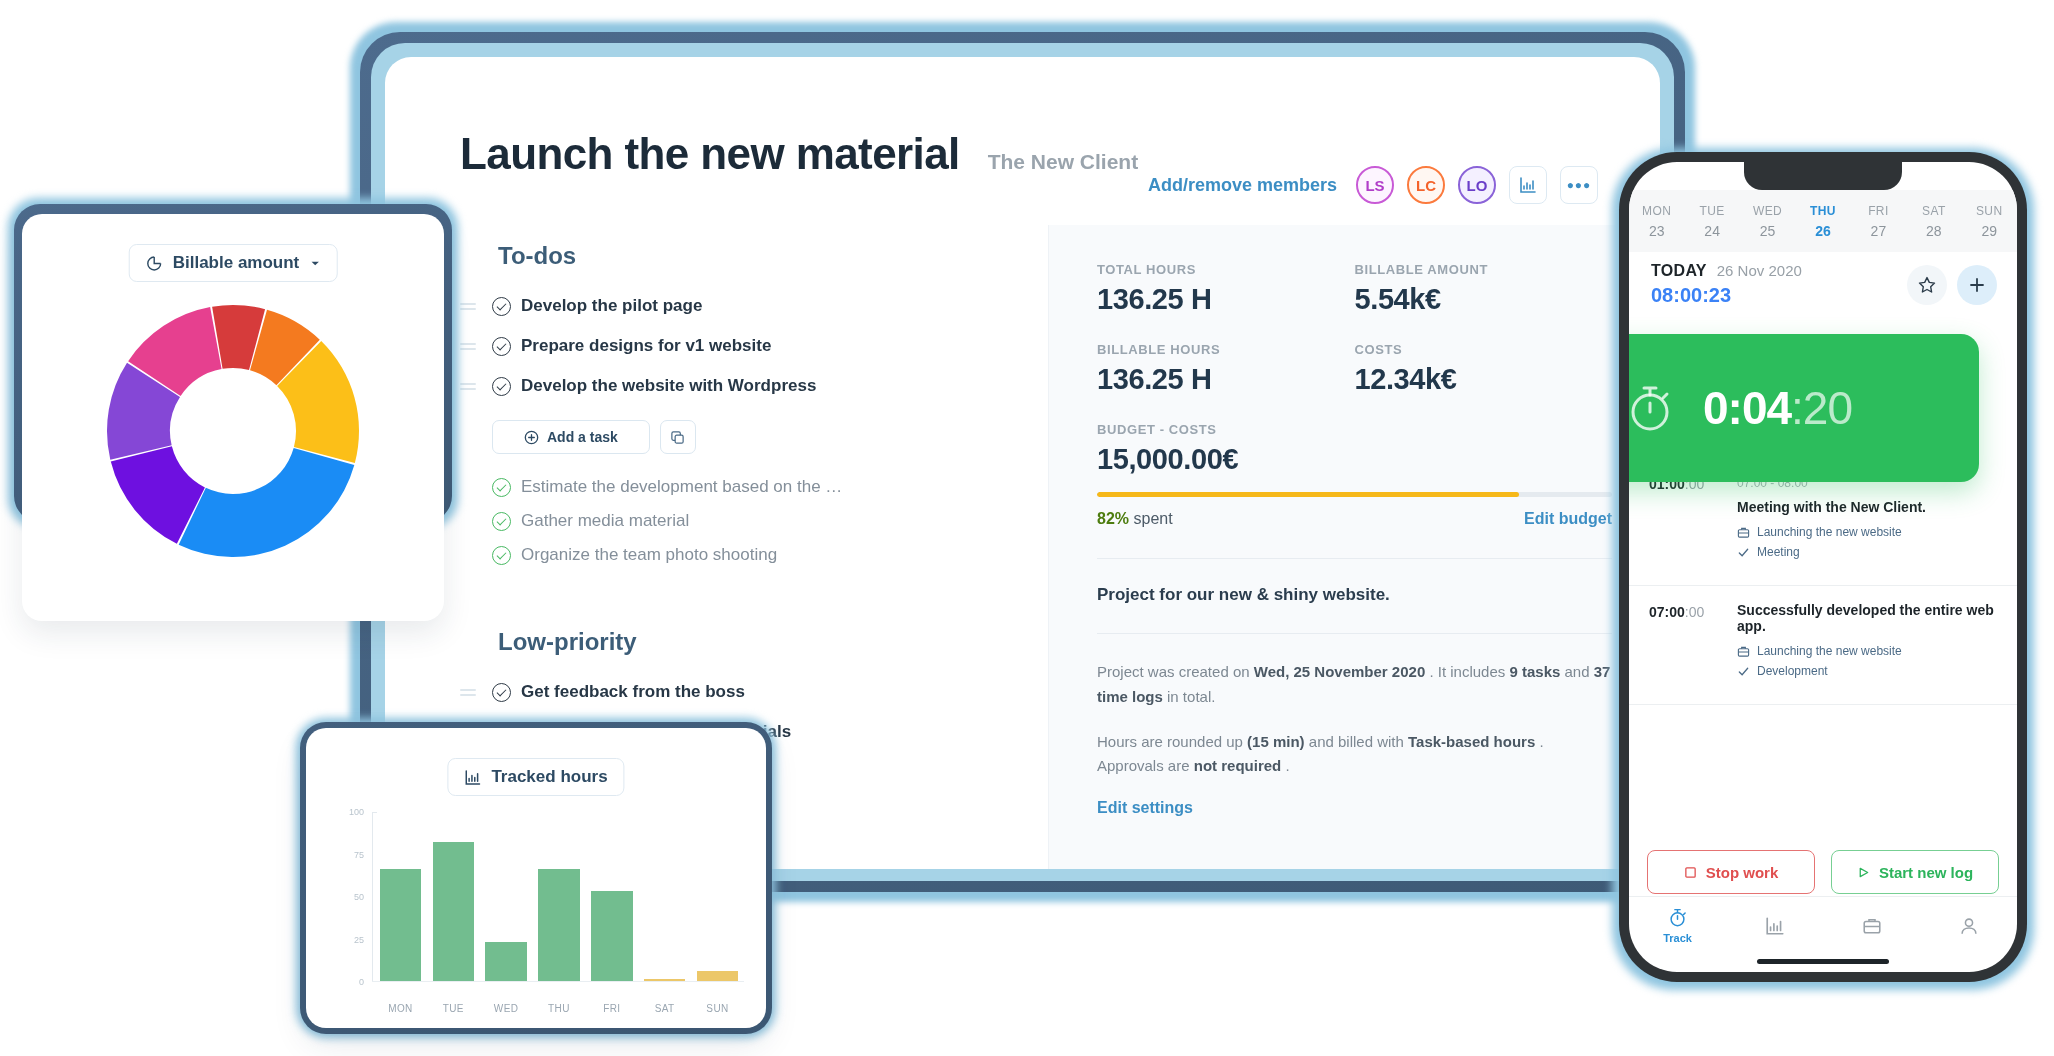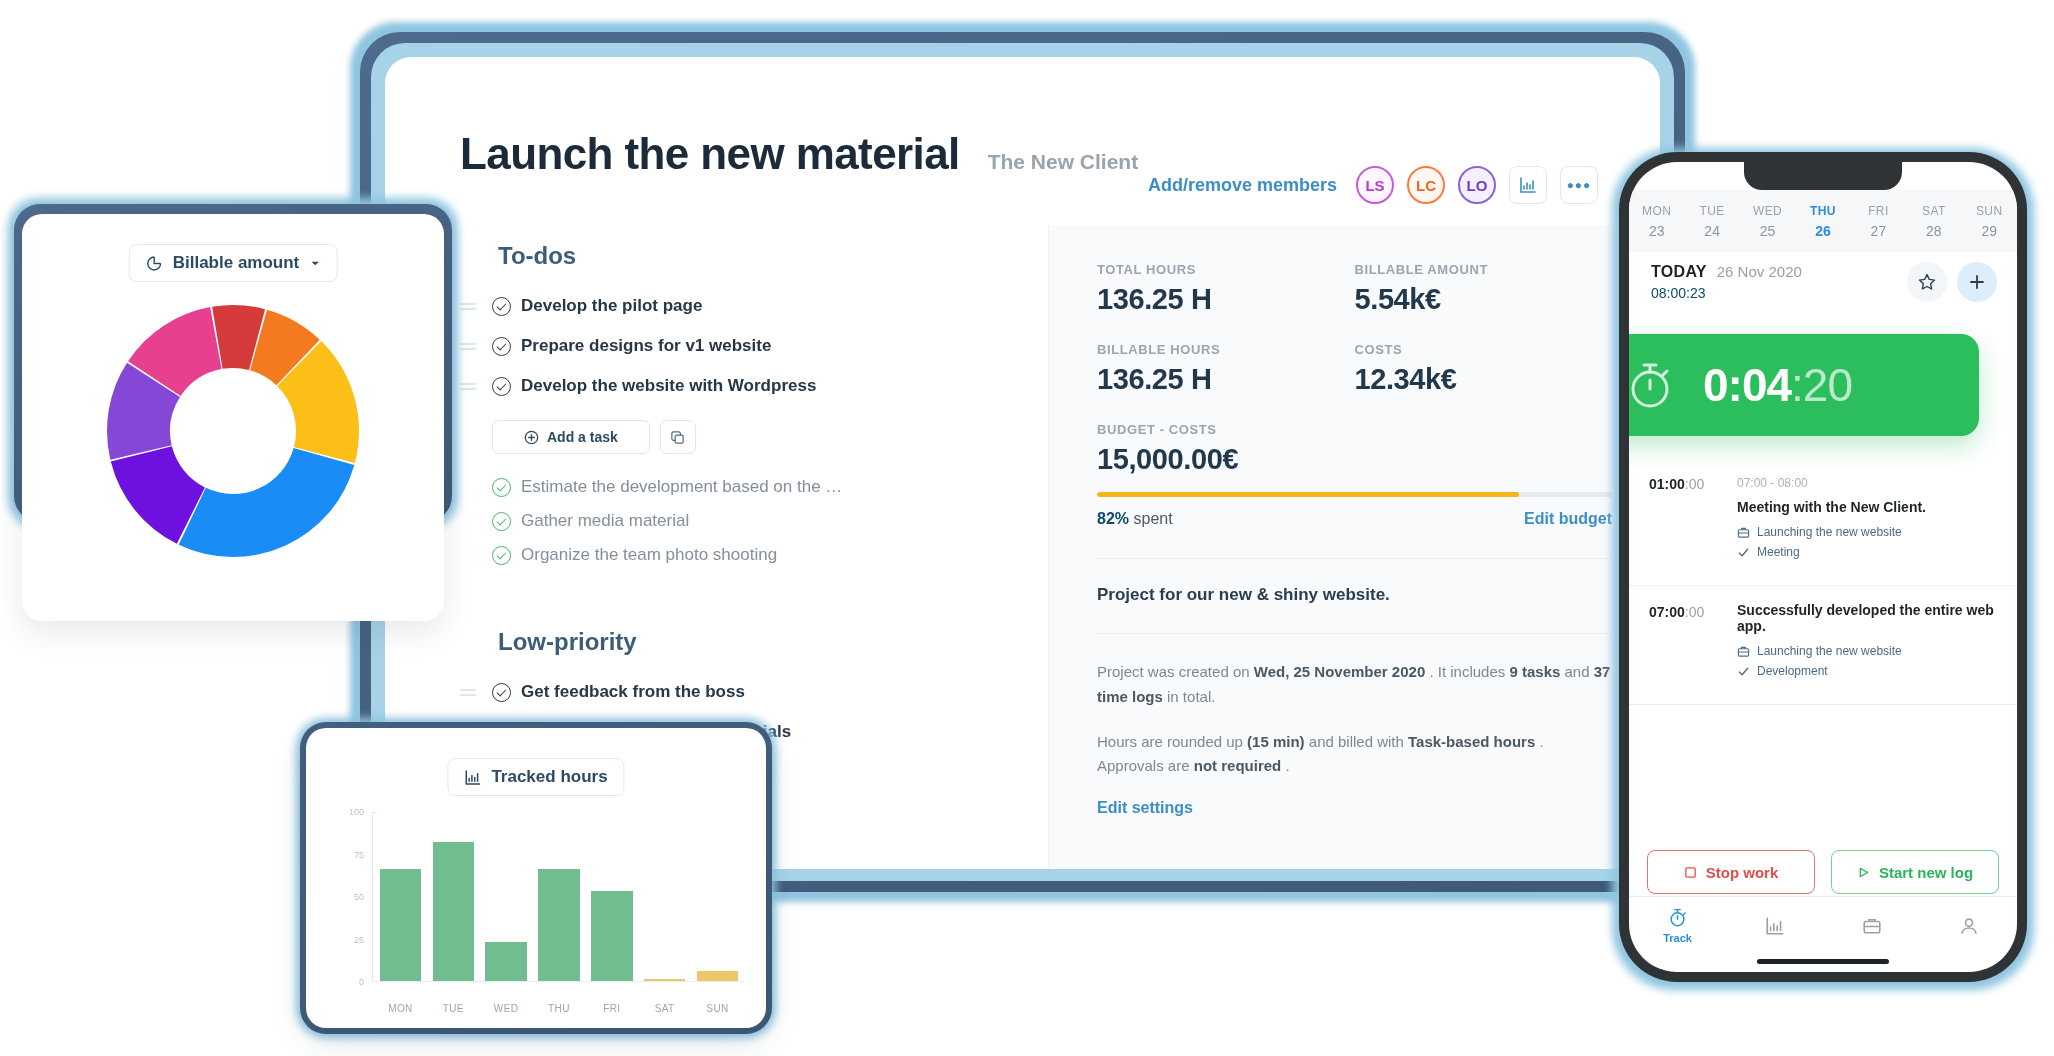--- a/index.html
+++ b/index.html
@@ -147,21 +147,21 @@
   .budget-block { padding: 26px 48px 0 48px; }
   .bar-track {
     height: 5px; border-radius: 3px; background: #e5eaef;
     margin-top: 16px; overflow:hidden;
   }
   .bar-fill { height:100%; background:#f6b819; border-radius:3px; }
   .budget-foot {
     display:flex; justify-content:space-between; align-items:center;
     margin-top: 13px; font-size:16px; color:#4c5a67;
   }
-  .budget-foot b { color:#0c4a6e; }
+  .budget-foot b { color:#4d7c0f; }
   .link { color:#3c8ec4; font-weight:700; cursor:pointer; }
 
   .desc-block {
     margin: 30px 48px 0 48px; padding-top: 26px;
     border-top: 1px solid #e7ecf1;
   }
   .desc-text { font-size:17px; color:#2b3d4e; font-weight:600; margin-bottom:28px; }
   .meta-hr { border-top:1px solid #e7ecf1; padding-top: 26px; }
   .meta-p {
     font-size:15px; color:#7d8892; line-height:1.65; margin-bottom: 20px;
@@ -264,30 +264,30 @@
   .wd.active .wd-n, .wd.active .wd-d { color:#2a8fd6; font-weight:700; }
 
   .today-row {
     position:absolute; top:100px; left:22px; right:20px;
     display:flex; align-items:center; justify-content:space-between;
   }
   .today-l { display:flex; flex-direction:column; gap:4px; }
   .today-top { display:flex; align-items:baseline; gap:10px; }
   .today-lbl { font-size:16px; font-weight:700; color:#1d2429; letter-spacing:.3px;}
   .today-date { font-size:15px; color:#98a0a7; }
-  .today-time { font-size:14px; font-weight:400; color:#0c4a6e; }
+  .today-time { font-size:20px; font-weight:700; color:#3b82f6; }
   .circ-btn {
     width:40px; height:40px; border-radius:50%; display:flex;
     align-items:center; justify-content:center; cursor:pointer;
   }
   .circ-star { background:#f2f6f9; color:#2c3c4a; }
   .circ-plus { background:#ddeefa; color:#2b3d4c; font-size:26px; }
 
   .timer-banner {
-    position:absolute; left:-40px; top:172px; width:390px; height:102px;
+    position:absolute; left:-40px; top:172px; width:390px; height:148px;
     background:#2cbd5c; border-radius:18px; display:flex; align-items:center;
     gap:26px; padding-left:34px; z-index:8; box-shadow:0 10px 26px rgba(44,189,92,.30);
   }
   .timer-text { font-size:46px; font-weight:700; color:#fff; letter-spacing:-1px;}
   .timer-text .dim { color:rgba(255,255,255,.68); font-weight:400; }
 
   .logs { position:absolute; top:296px; left:0; right:0; }
   .log {
     display:flex; padding:18px 20px 20px 20px; border-bottom:1px solid #eceff1;
   }

